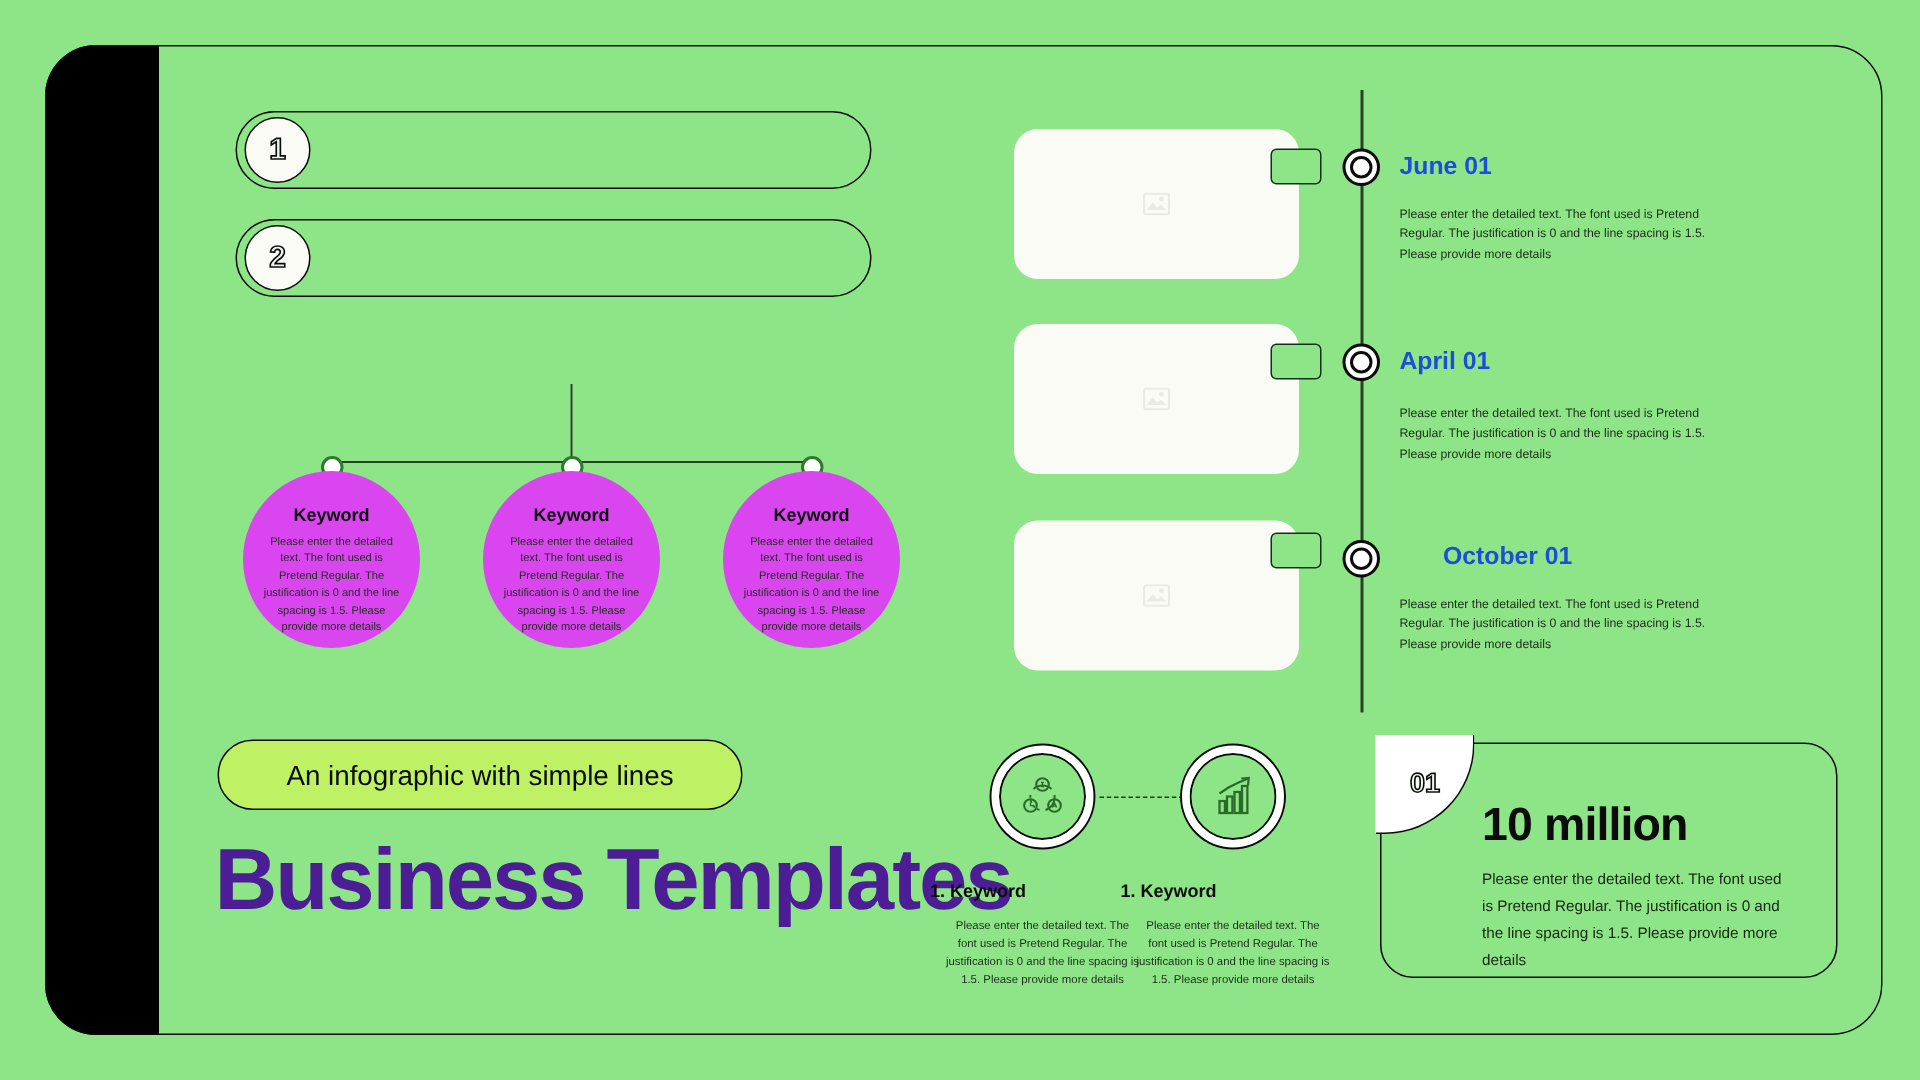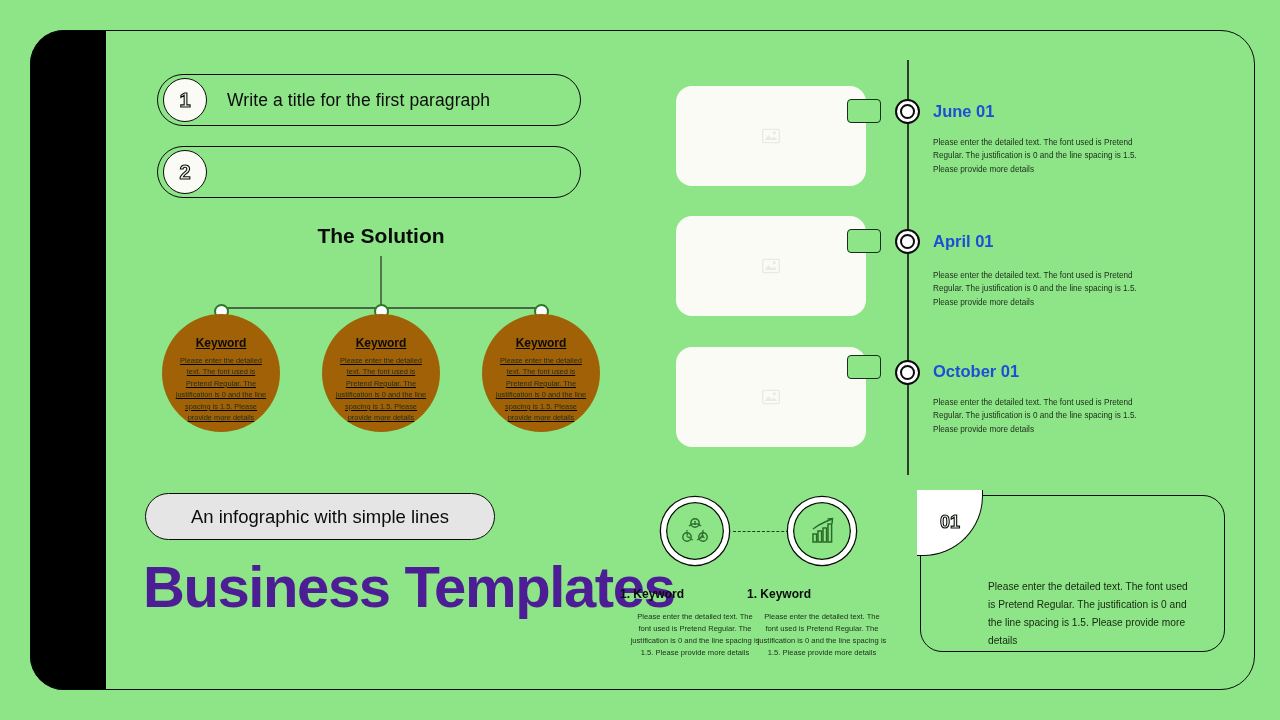--- a/index.html
+++ b/index.html
@@ -74,28 +74,27 @@
     font-size: 21px;
     font-weight: 700;
     color: #0b0b0b;
   }
   .tree-svg { position: absolute; left: 140px; top: 256px; }
 
   .kw-circle {
     position: absolute;
     width: 118px; height: 118px;
     border-radius: 50%;
-    background: #a16207;
+    background: #d946ef;
     display: flex;
     flex-direction: column;
     align-items: center;
     justify-content: flex-start;
     padding: 22px 13px 0 13px;
     text-align: center;
-    text-decoration: underline;
   }
   .kw-title { font-size: 12px; font-weight: 700; color: #0b0b0b; }
   .kw-body  { margin-top: 5px; font-size: 7.4px; line-height: 1.55; color: #1d2b1a; }
 
   .node-ring {
     position: absolute;
     width: 15px; height: 15px;
     border-radius: 50%;
     background: #ffffff;
     border: 2.6px solid #2c7a2c;
@@ -155,21 +154,21 @@
     background: #8DE587;
     border: 1.4px solid #12301a;
     border-radius: 4px;
   }
 
   
   .subtitle-pill {
     position: absolute;
     left: 145px; top: 493px;
     width: 350px; height: 47px;
-    background: #e5e5e5;
+    background: #bef264;
     border: 1.4px solid #0b0b0b;
     border-radius: 26px;
     display: flex; align-items: center; justify-content: center;
     font-size: 18.5px;
     color: #0b0b0b;
   }
   .big-title {
     position: absolute;
     left: 143px; top: 553px;
     font-size: 58px;
@@ -257,28 +256,26 @@
 </head>
 <body>
 
 <div id="slide">
 
   <div class="black-bar"></div>
   <div class="frame-border"></div>
 
   <div class="pill" style="left:157px; top:74px; width:424px;">
     <div class="pill-num">1</div>
-    <div class="pill-text">Write a title for the first paragraph</div>
   </div>
 
   <div class="pill" style="left:157px; top:146px; width:424px;">
     <div class="pill-num">2</div>
   </div>
 
-  <div class="solution-title">The Solution</div>
 
   <svg class="tree-svg" width="480" height="60">
     <path d="M241,0 V52" stroke="#2f3e2c" stroke-width="1.3" fill="none"></path>
     <path d="M81,52 H401" stroke="#2f3e2c" stroke-width="1.3" fill="none"></path>
     <path d="M81,52 V60" stroke="#2f3e2c" stroke-width="1.3" fill="none"></path>
     <path d="M401,52 V60" stroke="#2f3e2c" stroke-width="1.3" fill="none"></path>
   </svg>
 
   <div class="node-ring" style="left:214px; top:304px;"></div>
   <div class="node-ring" style="left:374px; top:304px;"></div>
@@ -325,21 +322,21 @@
 
   <div class="img-card" style="left:676px; top:347px;">
     <svg class="ph" width="18" height="15" viewBox="0 0 18 15">
       <rect x="0.7" y="0.7" width="16.6" height="13.6" rx="1.5" fill="none" stroke="#5b5b5b" stroke-width="1.4"></rect>
       <path d="M2.5,11.5 L6.5,6.5 L9.5,10 L12,8 L15.5,11.5 Z" fill="#5b5b5b"></path>
       <circle cx="12.3" cy="4.3" r="1.6" fill="#5b5b5b"></circle>
     </svg>
   </div>
   <div class="card-tab" style="left:847px; top:355px;"></div>
   <div class="tl-ring" style="left:895px; top:360px;"></div>
-  <div class="tl-date" style="left:933px; top:362px;">October 01</div>
+  <div class="tl-date" style="left:962px; top:362px;">October 01</div>
   <div class="tl-body" style="left:933px; top:396px;">Please enter the detailed text. The font used is Pretend Regular. The justification is 0 and the line spacing is 1.5. Please provide more details</div>
 
   <div class="subtitle-pill">
     <span>An infographic with simple lines</span>
   </div>
   <div class="big-title">Business Templates</div>
 
   <div class="icon-dash"></div>
 
   <div class="icon-ring" style="left:661px; top:497px;">
@@ -370,15 +367,16 @@
   <div class="kw2-title" style="left:620px; top:587px;">1. Keyword</div>
   <div class="kw2-body" style="left:630px; top:611px;">Please enter the detailed text. The font used is Pretend Regular. The justification is 0 and the line spacing is 1.5. Please provide more details</div>
 
   <div class="kw2-title" style="left:747px; top:587px;">1. Keyword</div>
   <div class="kw2-body" style="left:757px; top:611px;">Please enter the detailed text. The font used is Pretend Regular. The justification is 0 and the line spacing is 1.5. Please provide more details</div>
 
   <div class="stat-card"></div>
   <div class="leaf-badge">
     <span>01</span>
   </div>
+  <div class="stat-value">10 million</div>
   <div class="stat-body">Please enter the detailed text. The font used is Pretend Regular. The justification is 0 and the line spacing is 1.5. Please provide more details</div>
 
 </div>
 
 </body></html>

